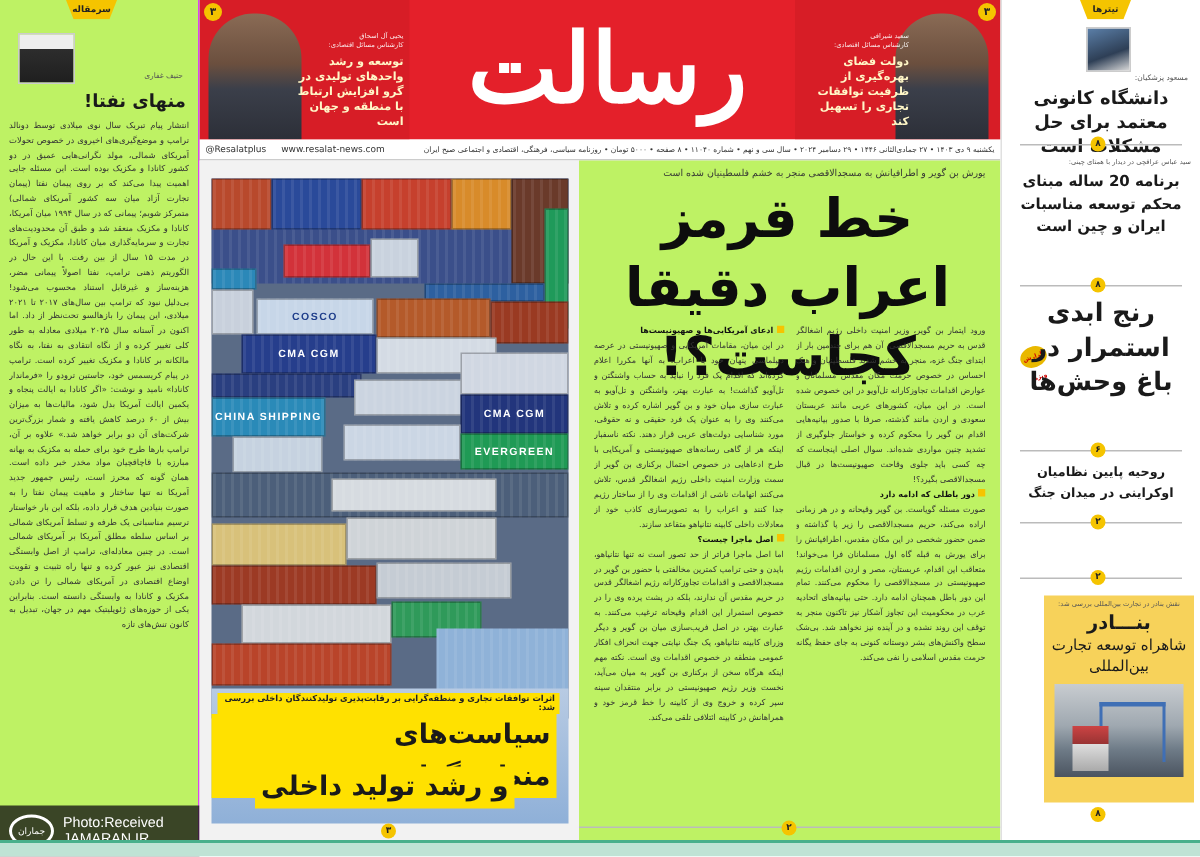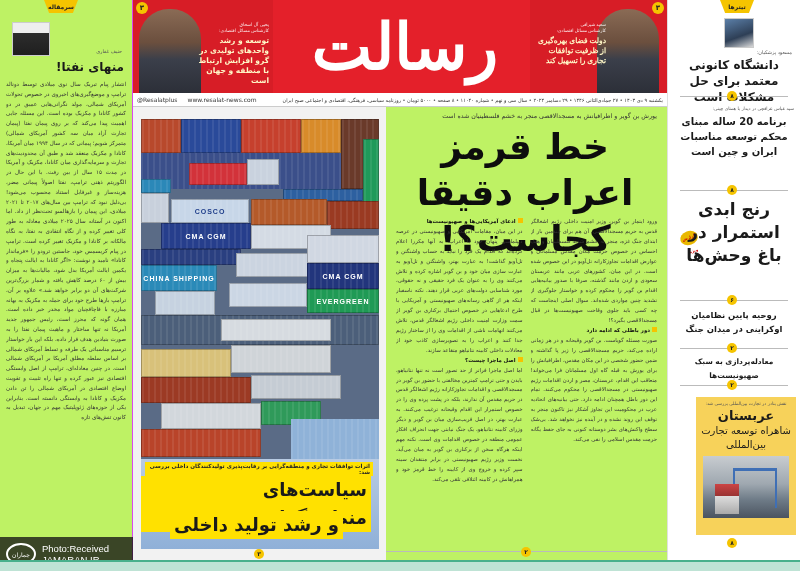--- a/index.html
+++ b/index.html
@@ -9,21 +9,21 @@
 
   
   .masthead { left: 133px; top: 0; width: 534px; height: 93px; background: #e4202a; }
   .mast-promo-left { left: 133px; top: 0; width: 140px; height: 93px; background: #d71d26; overflow: hidden; }
   .mast-promo-right { left: 530px; top: 0; width: 137px; height: 93px; background: #d71d26; overflow: hidden; }
   .promo-photo { position: absolute; bottom: 0; width: 62px; height: 84px; border-radius: 30px 30px 0 0; background: linear-gradient(#8a6b55, #6b4f3e 40%, #3b3f4a 60%, #2c2f38); }
   .mast-promo-left .promo-photo { left: 6px; }
   .mast-promo-right .promo-photo { right: 8px; }
   .promo-text { position: absolute; top: 22px; width: 72px; color: #fff; font-size: 7px; line-height: 10px; text-align: right; }
   .mast-promo-left .promo-text { right: 4px; text-align: right; }
-  .mast-promo-right .promo-text { left: 4px; font-family: Liberation Serif, serif; }
+  .mast-promo-right .promo-text { left: 4px; }
   .promo-author { font-size: 4.5px; line-height: 6px; opacity: .9; }
   .promo-headline { font-weight: bold; color: #fff7c7; font-size: 7.5px; line-height: 10px; margin-top: 2px; }
   .page-badge { position: absolute; top: 2px; width: 12px; height: 12px; border-radius: 50%; background: #f5c400; color: #222; font-size: 7px; font-weight: bold; display: flex; align-items: center; justify-content: center; }
   .logo { left: 300px; top: 4px; width: 210px; height: 86px; color: #fff; font-family: "DejaVu Serif", serif; font-size: 64px; font-weight: bold; text-align: center; line-height: 86px; letter-spacing: -2px; }
   .dateline { left: 133px; top: 93px; width: 534px; height: 14px; background: #fff; border-bottom: 1px solid #ccc; font-size: 5px; line-height: 14px; color: #333; display: flex; justify-content: space-between; padding: 0 4px; direction: rtl; }
   .dateline .handle { direction: ltr; font-size: 6px; color: #333; }
 
   
   .right-col { left: 667px; top: 0; width: 133px; height: 560px; background: #fff; border-left: 1px solid #e0e0e0; padding: 0 6px; }
   .section-tab { position: absolute; top: 0; width: 34px; height: 13px; background: #f5c400; font-size: 6px; font-weight: bold; text-align: center; line-height: 13px; color: #222; clip-path: polygon(0 0,100% 0,85% 100%,15% 100%); }
@@ -221,28 +221,27 @@
   <div class="rc-h3" style="top:198px">رنج ابدی استمرار در باغ وحش‌ها</div>
 
   <div class="divider" style="top:300px"></div>
   <div class="badge-num" style="top:295px">۶</div>
 
   <div class="rc-h4" style="top:308px">روحیه پایین نظامیان اوکراینی در میدان جنگ</div>
 
   <div class="divider" style="top:348px"></div>
   <div class="badge-num" style="top:343px">۲</div>
 
-  <div class="rc-h4" style="top:355px;font-size:7.5px;">معادله‌پردازی به سبک صهیونیست‌ها</div>
 
   <div class="divider" style="top:385px"></div>
   <div class="badge-num" style="top:380px">۲</div>
 
   <div class="ports-box">
     <div class="ports-kicker">نقش بنادر در تجارت بین‌المللی بررسی شد:</div>
-    <div class="ports-title">عربستان</div>
+    <div class="ports-title">بنـــادر</div>
     <div class="ports-sub">شاهراه توسعه تجارت بین‌المللی</div>
     <div class="ports-img">
       <div class="crane"></div>
       <div class="ship"></div>
     </div>
   </div>
   <div class="badge-num" style="top:538px">۸</div>
 </div>
 
 <div class="abs bottom-strip"></div>

